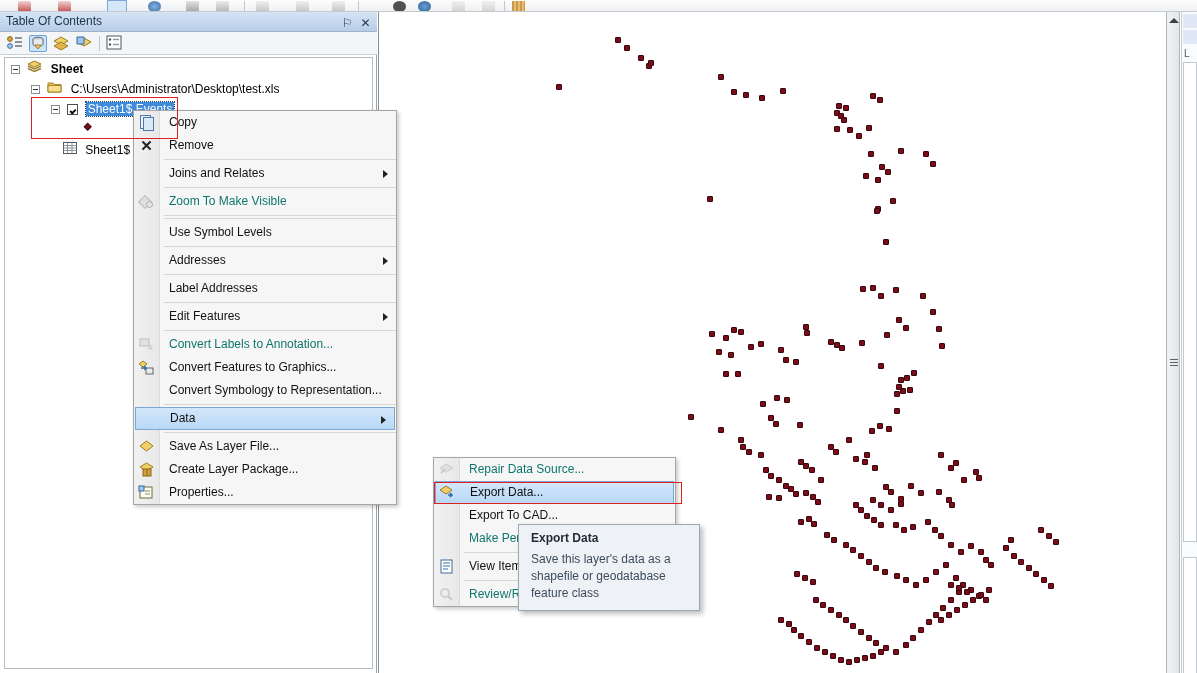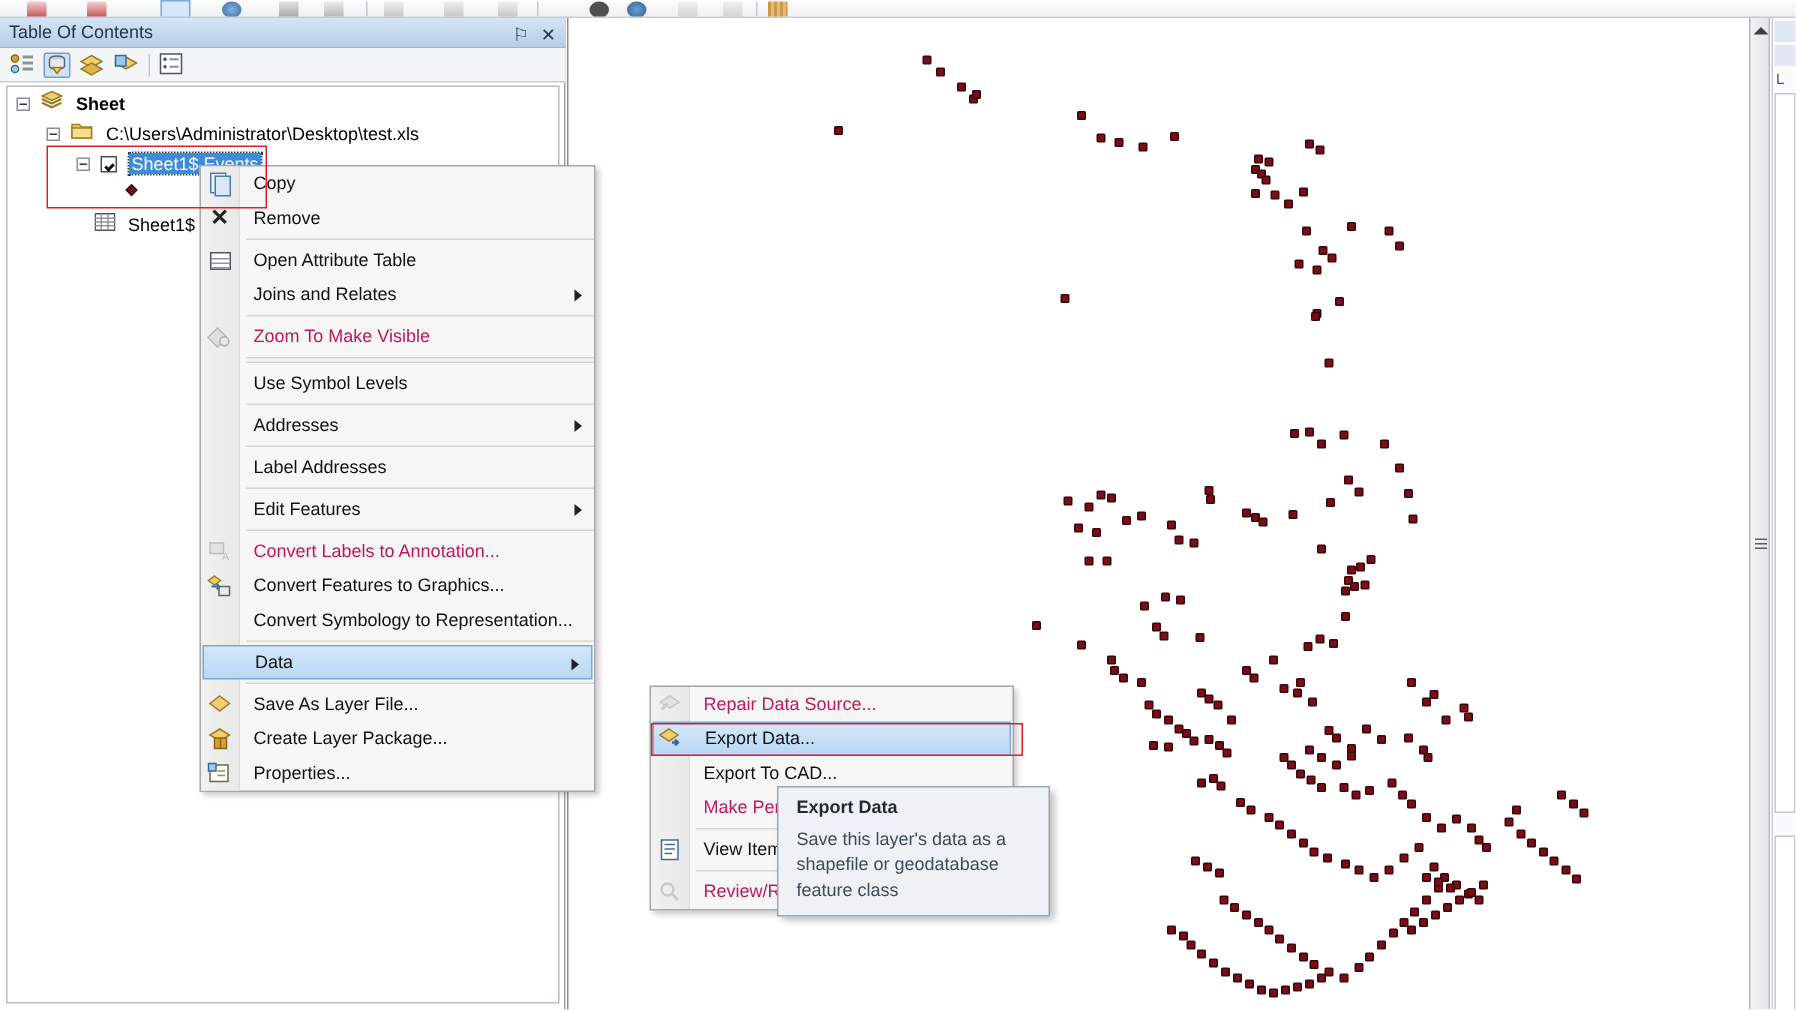--- a/index.html
+++ b/index.html
@@ -135,21 +135,21 @@
   }
   .ctxmenu .gutter {
     position:absolute; left:0; top:0; bottom:0; width:26px;
     background: linear-gradient(to right,#f1f1f1,#e8e8e8);
     border-right:1px solid #dcdcdc;
   }
   .mi {
     position:relative; height:23px; line-height:23px; padding-left:35px;
     white-space:nowrap; cursor:pointer;
   }
-  .mi.disabled { color:#be185d; cursor:default; }
+  .mi.disabled { color:#0f766e; cursor:default; }
   .mi.sel {
     background: linear-gradient(#d3e7fb,#b9d8f6);
     border:1px solid #7da7d2; height:23px; line-height:21px;
     margin:0 1px; padding-left:34px;
   }
   .mi .arrow {
     position:absolute; right:8px; top:8px; width:0; height:0;
     border-top:4px solid transparent; border-bottom:4px solid transparent;
     border-left:5px solid #222;
   }
@@ -589,30 +589,20 @@
       </span>
       <span>Copy</span>
     </div>
 
     <div class="mi">
       <span class="ico ic-x">✕</span>
       <span>Remove</span>
     </div>
     <div class="sep"></div>
 
-    <div class="mi">
-      <span class="ico">
-        <span class="ic-table">
-            <i style="top:3px"></i>
-            <i style="top:6px"></i>
-            <i style="top:9px"></i>
-          </span>
-      </span>
-      <span>Open Attribute Table</span>
-    </div>
 
     <div class="mi">
       <span>Joins and Relates</span>
       <span class="arrow"></span>
     </div>
     <div class="sep"></div>
 
 
     <div class="mi disabled">
       <span class="ico ic-gray">

